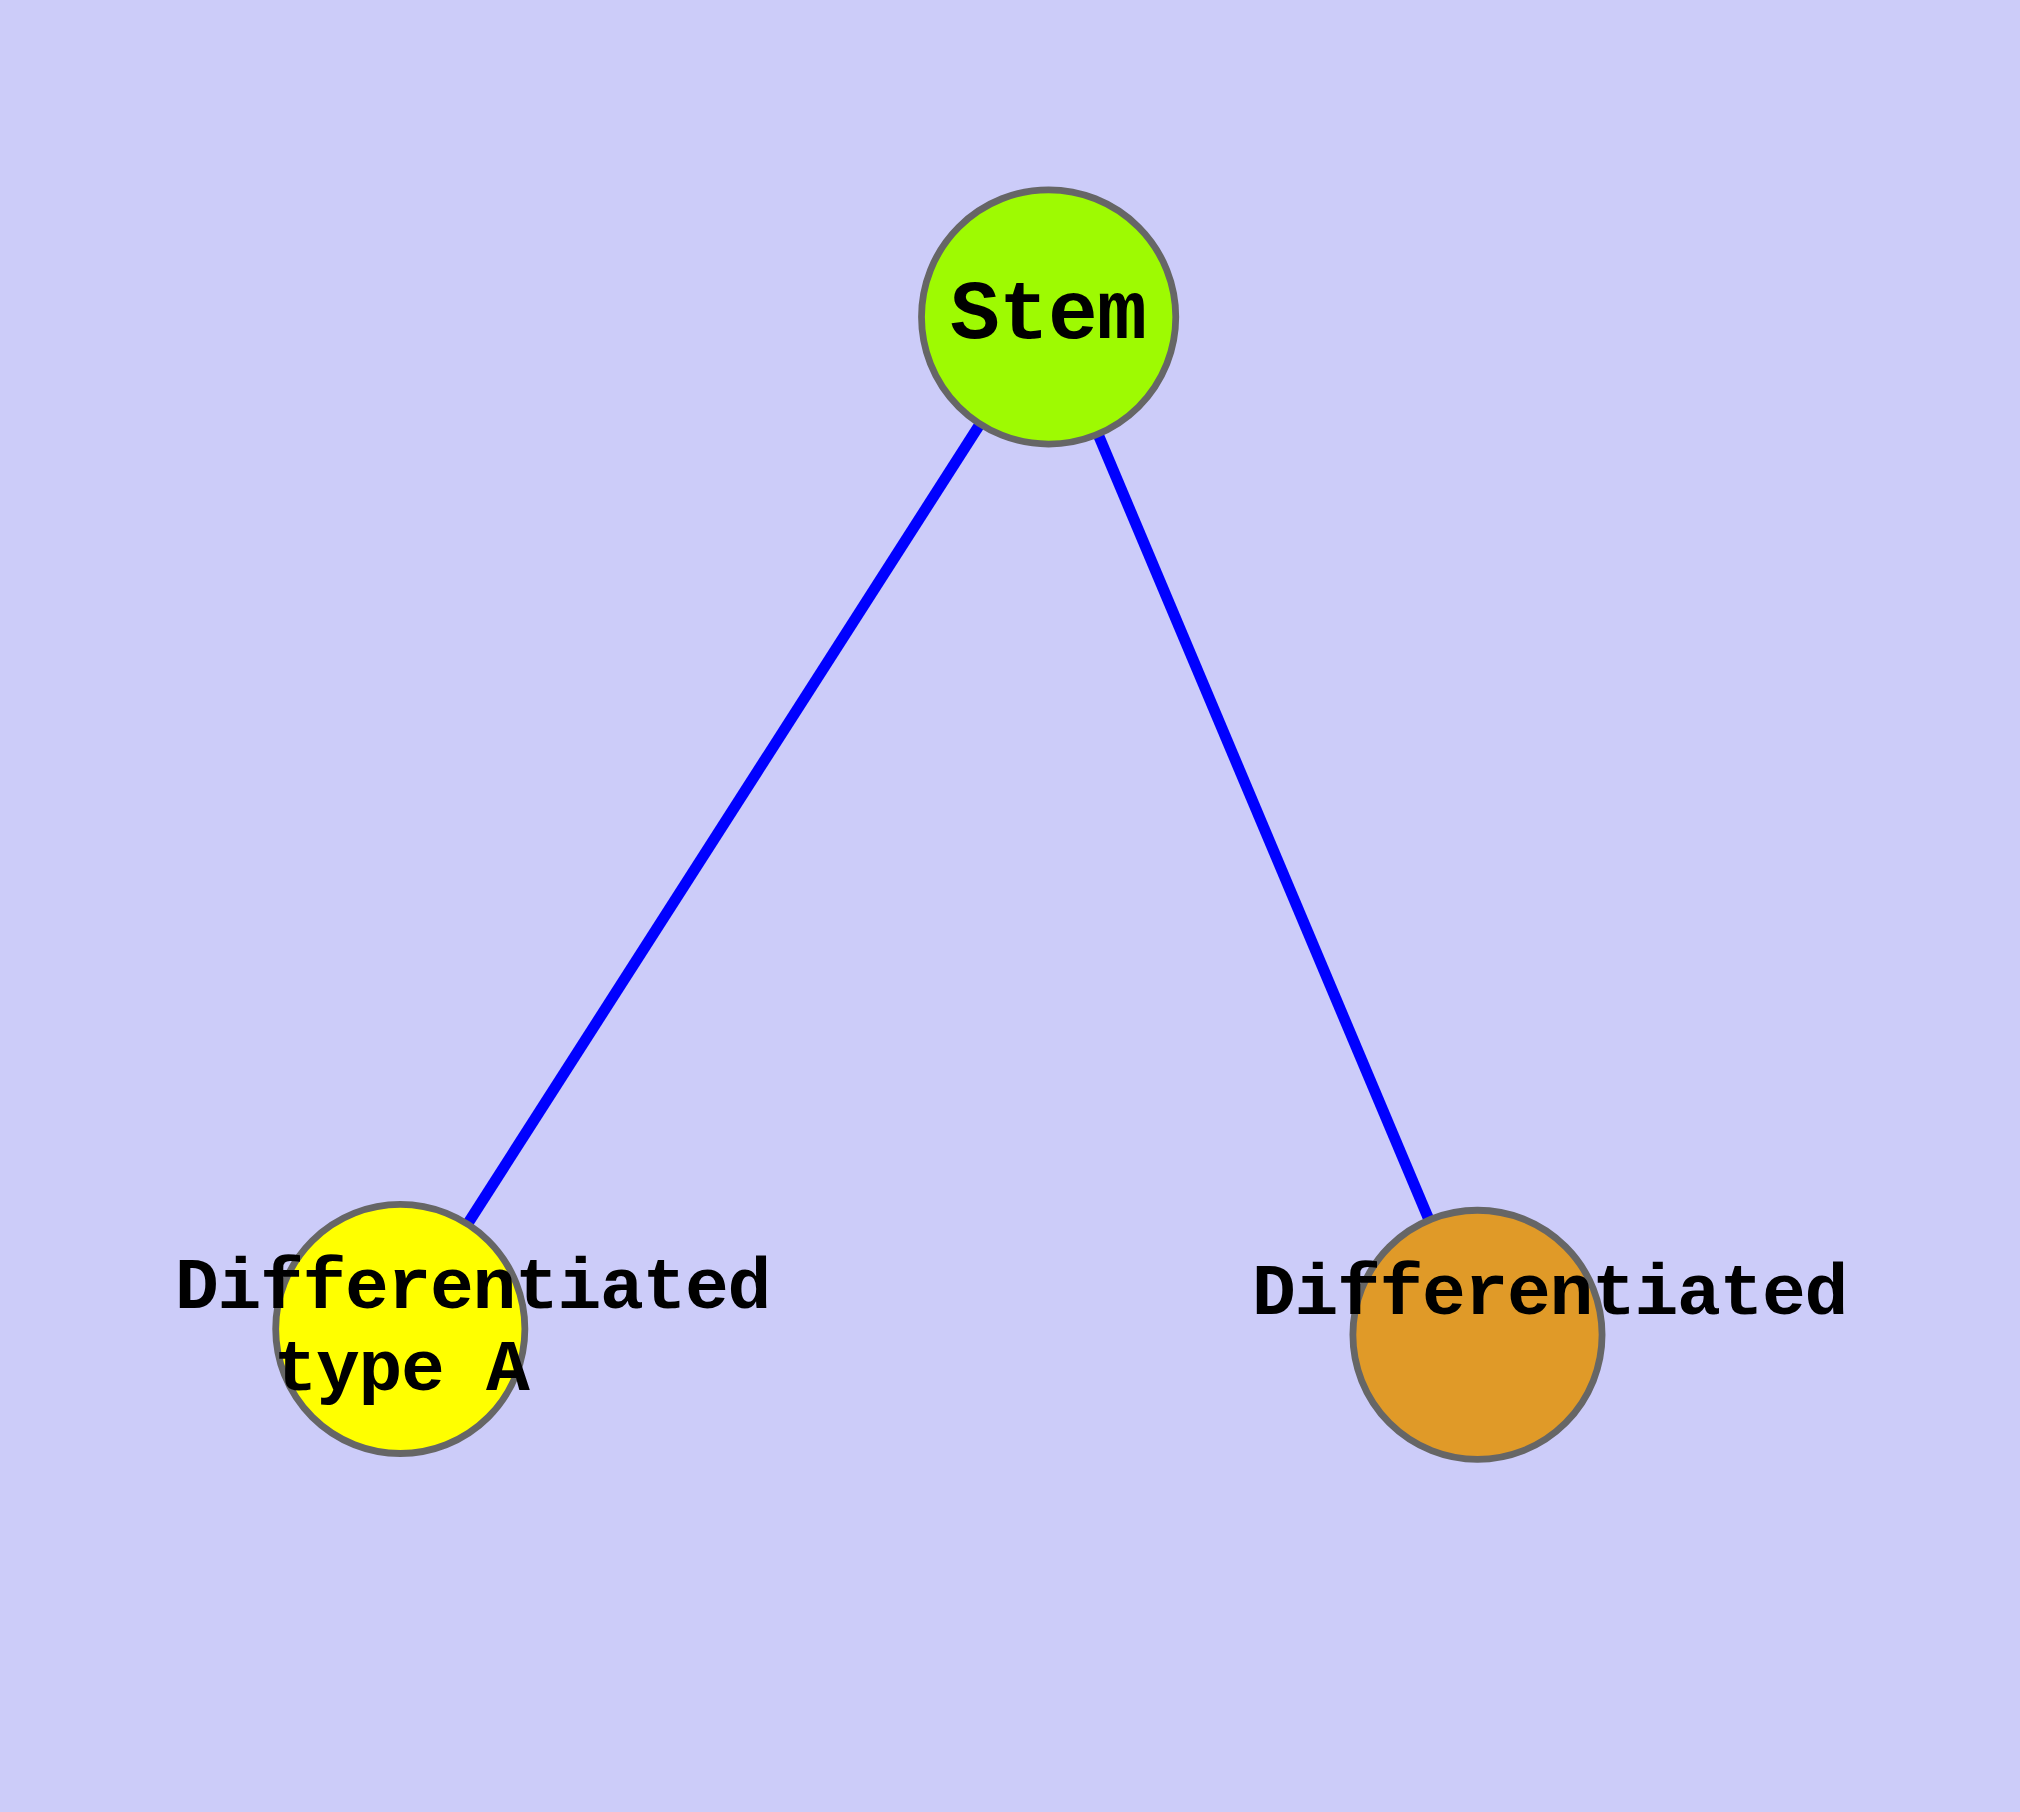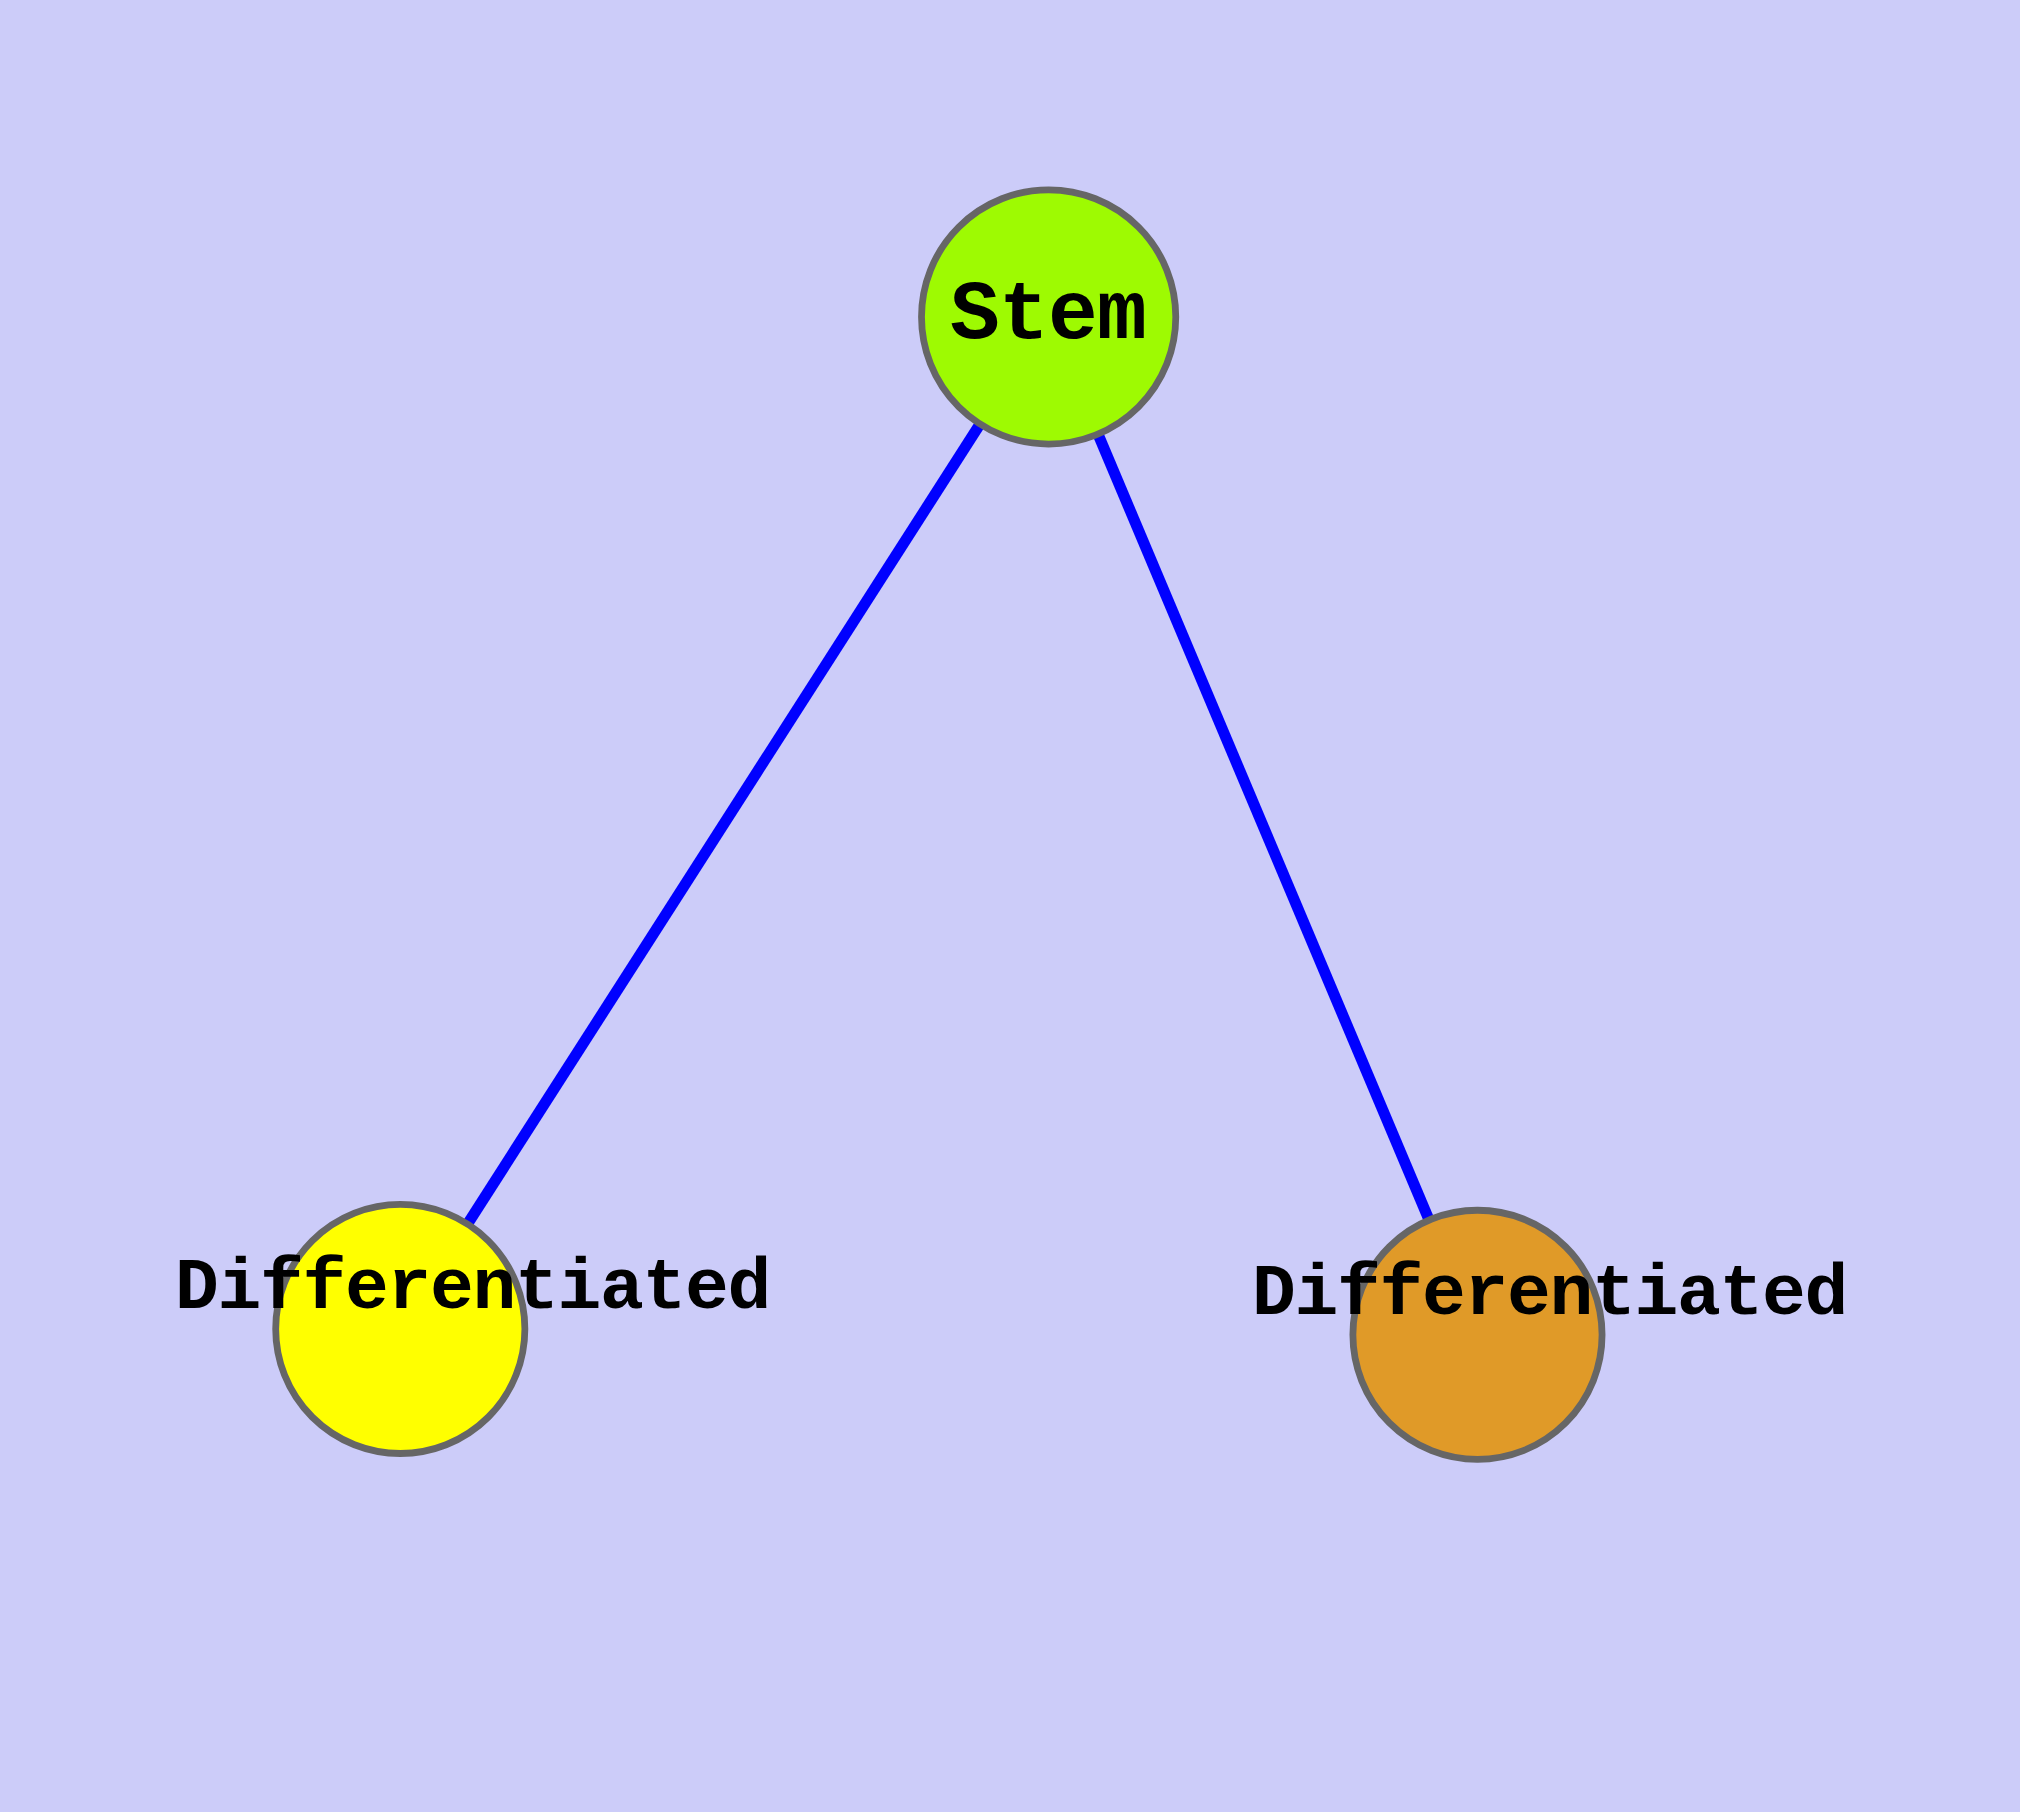--- a/index.html
+++ b/index.html
@@ -66,18 +66,18 @@
 
     <g id="node-layer">
       <circle id="node-stem" cx="1237" cy="374" r="150" fill="#9efa02" stroke="#666666" stroke-width="8"></circle>
       <circle id="node-diffa" cx="472" cy="1568" r="147" fill="#ffff00" stroke="#666666" stroke-width="8"></circle>
       <circle id="node-diffb" cx="1743" cy="1575" r="147" fill="#e09a28" stroke="#666666" stroke-width="8"></circle>
     </g>
   </svg>
 
   <div class="node-label" id="label-stem" style="font-size: 83px; left: 948px; top: 270px; width: 200px; visibility: visible; display: block;"><span>Stem</span></div>
 
-  <div class="node-label" id="label-a" style="font-size: 73px; left: 175px; top: 1248px; width: 452px; visibility: visible; display: block;"><span>Differentiated</span><br></div>
+  <div class="node-label" id="label-a" style="font-size: 73px; left: 175px; top: 1248px; width: 452px; visibility: visible; display: block;"><span>Differentiated</span><br><span>type A</span></div>
 
   <div class="node-label" id="label-b" style="font-size: 73px; left: 1252px; top: 1254px; width: 452px; visibility: visible; display: block;"><span>Differentiated</span><br></div>
 
 </div>
 
 
 </body></html>

